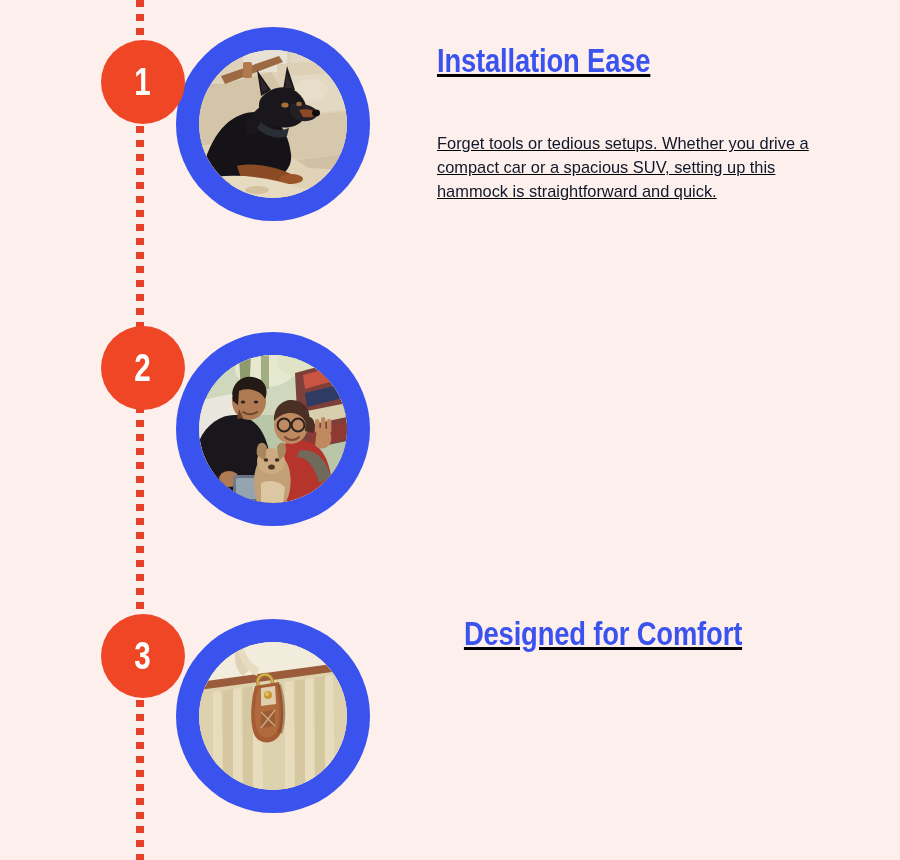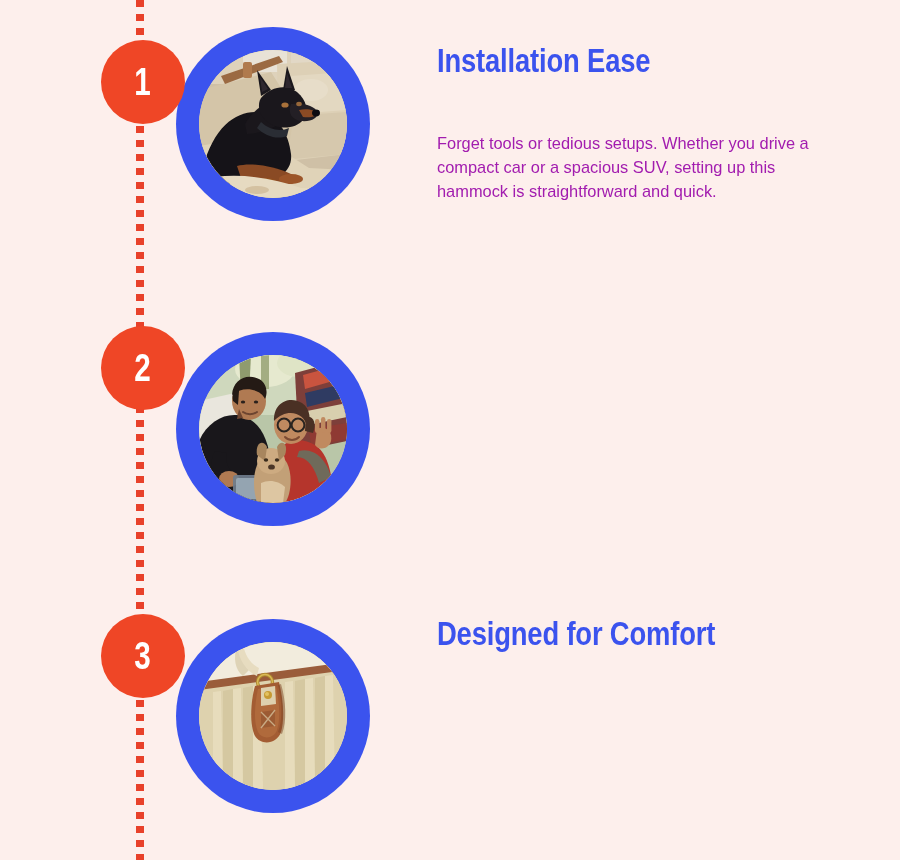--- a/index.html
+++ b/index.html
@@ -96,39 +96,40 @@
     display: block;
     width: 148px;
     height: 148px;
   }
 
   
   .text-col {
     position: absolute;
     left: 437px;
     width: 400px;
+    text-decoration: underline;
   }
   .tc-1 { top: 44px; }
-  .tc-2 { top: 330px; }
+  .tc-2 { top: 330px; text-align: center; }
 
   .heading {
     color: #3b53ee;
     font-family: "Liberation Sans", sans-serif;
     font-weight: bold;
     font-size: 33px;
     line-height: 1.04;
     letter-spacing: -0.2px;
     transform: scaleX(0.83);
     transform-origin: left center;
     white-space: nowrap;
     margin: 0;
   }
   .body-text {
     margin: 0;
-    color: #a21caf;
+    color: #0f172a;
     font-family: "Liberation Sans", sans-serif;
     font-size: 16.4px;
     line-height: 24px;
     width: 395px;
   }
   .gap-1 { height: 53px; }
   .gap-2 { height: 53px; }
 </style>
 </head>
 <body>

